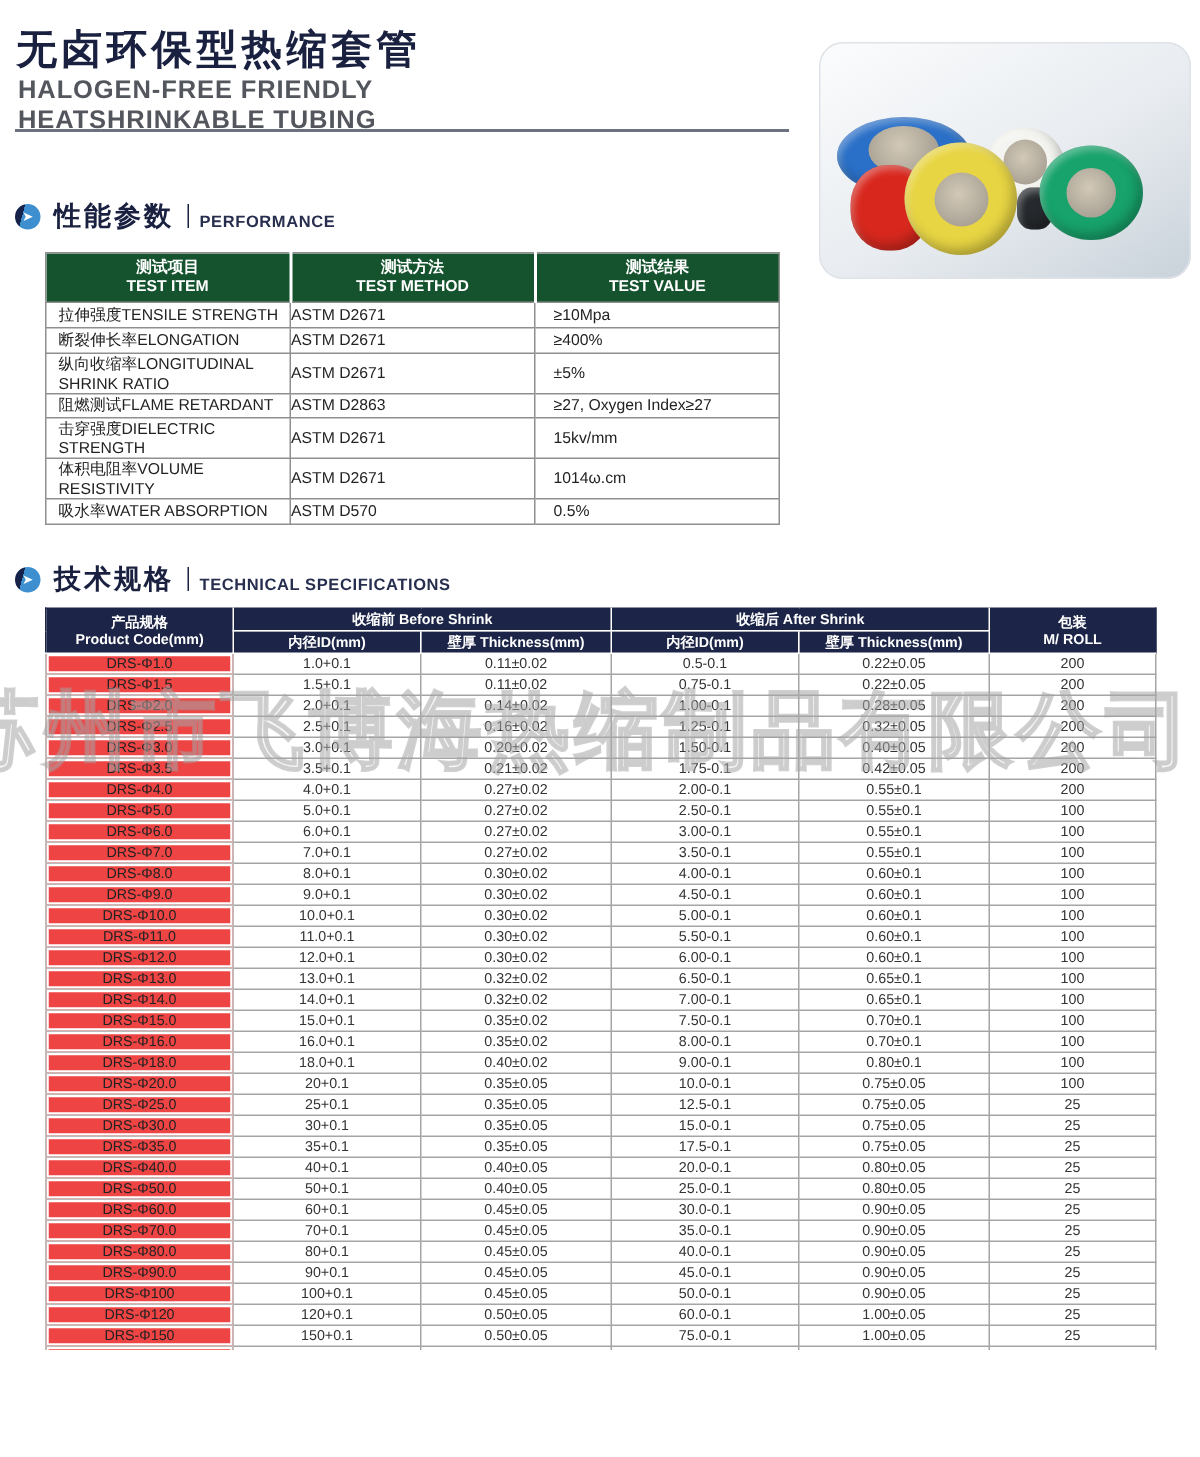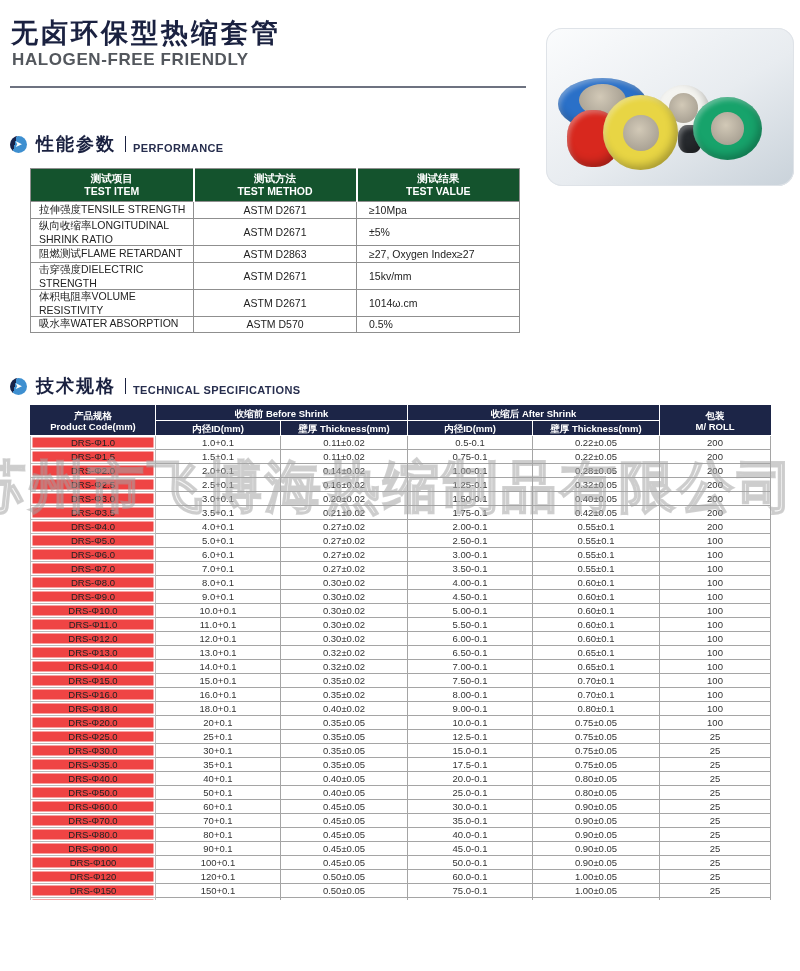--- a/index.html
+++ b/index.html
@@ -48,21 +48,21 @@
   
   #perf-table { position:absolute; left:30px; top:168px; width:490px; z-index:1;
                 border-collapse:collapse; table-layout:fixed; border:1px solid #8f8f8f; }
   #perf-table thead th { background:#14532d; color:#fff; font-size:10.5px; font-weight:bold;
                          height:33px; line-height:13px; border-left:2px solid #fff; padding:0; }
   #perf-table thead th:first-child { border-left:none; }
   #perf-table .h-cn, #perf-table .h-en { display:block; }
   #perf-table tbody td { border:1px solid #8f8f8f; height:16.8px; font-size:10.5px; color:#222;
                          padding:0; background:#fff; }
   #perf-table td:nth-child(1) { width:205px; text-align:left; padding-left:8px; }
-  #perf-table td:nth-child(2) { width:125px; text-align:center; }
+  #perf-table td:nth-child(2) { width:125px; }
   #perf-table td:nth-child(3) { width:160px; text-align:left; padding-left:12px; }
 
   
   #spec-table { position:absolute; left:30px; top:405px; width:740px; z-index:1;
                 border-collapse:collapse; table-layout:fixed; border:1px solid #9a9a9a; }
   #spec-table thead th { background:#1c2547; color:#fff; font-size:9.5px; font-weight:bold;
                          border:1px solid #fff; padding:0; height:15px; line-height:11px; }
   #spec-table thead tr:first-child th { border-top:1px solid #1c2547; }
   #spec-table thead th:first-child { border-left:1px solid #1c2547; }
   #spec-table thead th:last-child  { border-right:1px solid #1c2547; }
@@ -78,20 +78,21 @@
                color:rgba(205,205,205,0.16); -webkit-text-stroke:1.5px rgba(158,158,158,0.48); }
 </style>
 </head>
 <body>
 
 <div class="page">
 
   <div class="title-cn">无卤环保型热缩套管</div>
   <div class="title-en">
     <span style="display:block">HALOGEN-FREE FRIENDLY</span>
+    <span style="display:block">HEATSHRINKABLE TUBING</span>
   </div>
   <div class="title-rule"></div>
 
   <div class="photo">
     <div class="roll roll-blue" style="background-color: rgb(42, 112, 200);">
         <div class="core"></div>
       </div>
     <div class="roll roll-white" style="background-color: rgb(244, 244, 240);">
         <div class="core"></div>
       </div>
@@ -127,20 +128,25 @@
           <span class="h-cn">测试结果</span>
           <span class="h-en">TEST VALUE</span>
         </th>
       </tr>
     </thead>
     <tbody>
         <tr>
           <td>拉伸强度TENSILE STRENGTH</td>
           <td>ASTM D2671</td>
           <td>≥10Mpa</td>
+        </tr>
+        <tr>
+          <td>断裂伸长率ELONGATION</td>
+          <td>ASTM D2671</td>
+          <td>≥400%</td>
         </tr>
         <tr>
           <td>纵向收缩率LONGITUDINAL SHRINK RATIO</td>
           <td>ASTM D2671</td>
           <td>±5%</td>
         </tr>
         <tr>
           <td>阻燃测试FLAME RETARDANT</td>
           <td>ASTM D2863</td>
           <td>≥27, Oxygen Index≥27</td>

